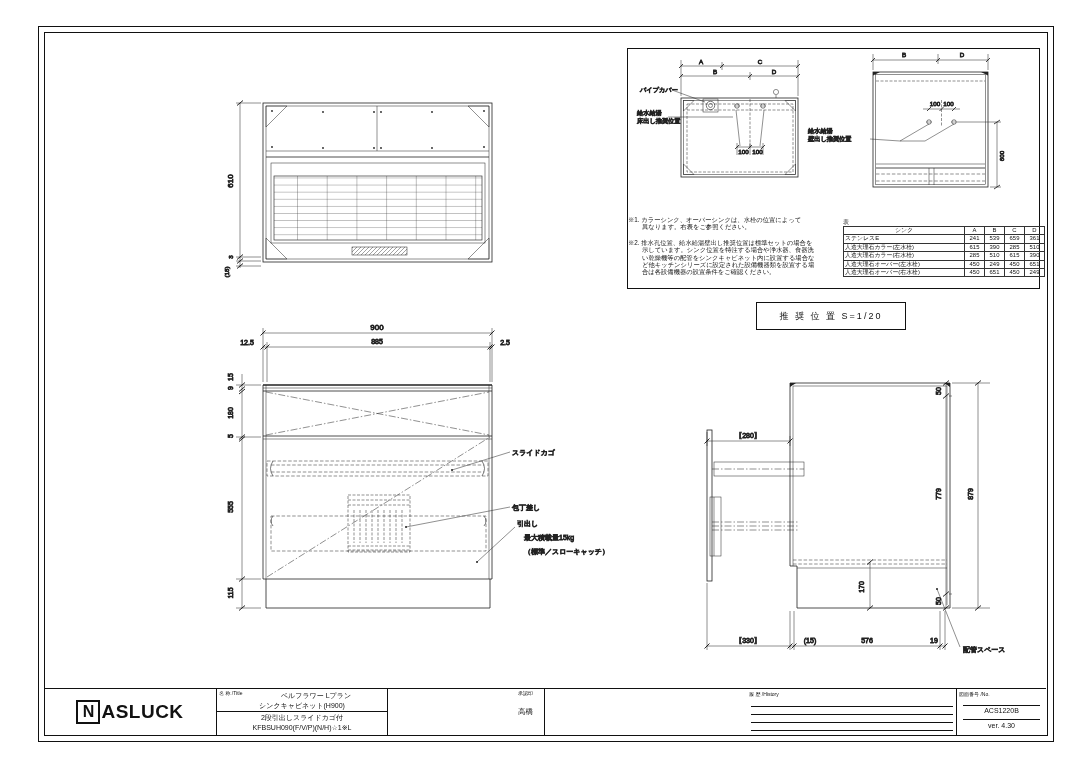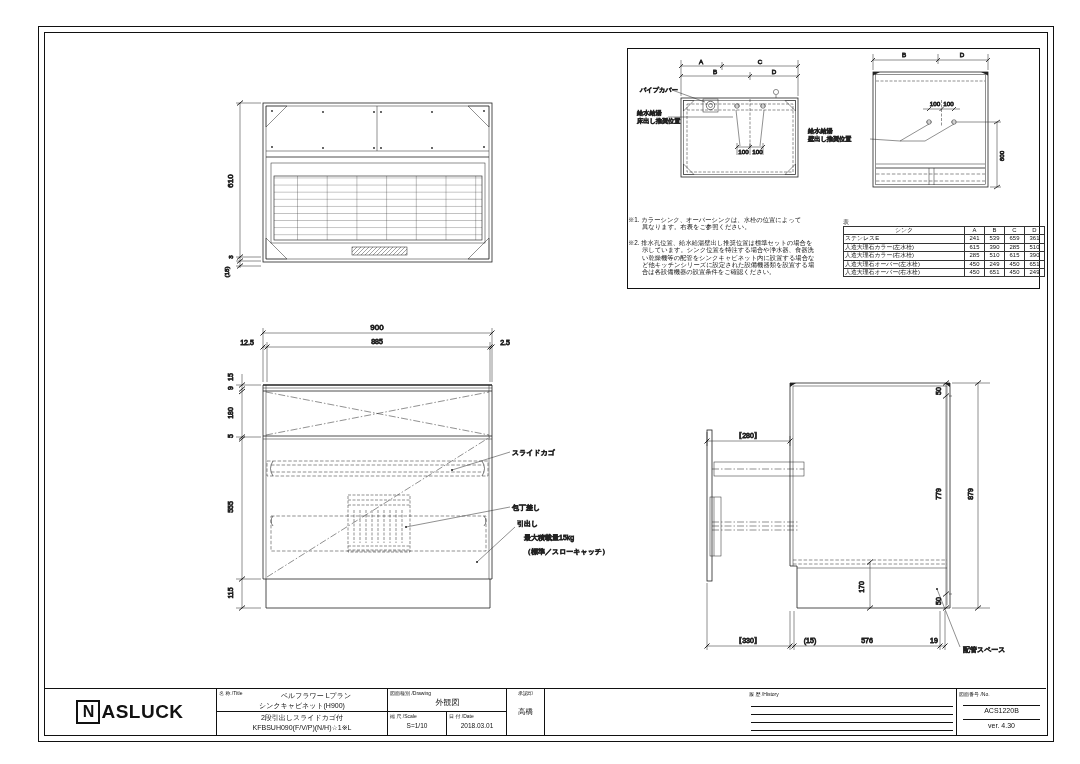--- a/index.html
+++ b/index.html
@@ -443,53 +443,40 @@
     <tr>
       <td class="nm">人造大理石オーバー(右水栓)</td>
       <td class="num">450</td>
       <td class="num">651</td>
       <td class="num">450</td>
       <td class="num">249</td>
     </tr>
   </tbody>
     </table>
 
+  <div class="recbox" style="left:756px;top:302px;width:148px;height:26px;">推 奨 位 置  S=1/20</div>
 
   <div class="tb">
 
     <div class="cell" style="left:0;width:173px;">
       <div class="logo">
         <span class="nbox">N</span>
         <span class="ltxt">ASLUCK</span>
       </div>
     </div>
 
     <div class="cell" style="left:173px;width:171px;">
       <div class="hd" style="left:2px;top:1px;">名 称 /Title</div>
       <div class="cv" style="left:0;top:2px;width:100%;text-align:center;font-size:7px;text-indent:28px;">ベルフラワー Lプラン</div>
       <div class="cv" style="left:0;top:12px;width:100%;text-align:center;font-size:7px;">シンクキャビネット(H900)</div>
       <div class="rule" style="left:0;top:22px;width:171px;"></div>
       <div class="cv" style="left:0;top:24px;width:100%;text-align:center;font-size:7px;">2段引出しスライドカゴ付</div>
       <div class="cv" style="left:0;top:35px;width:100%;text-align:center;font-size:7px;">KFBSUH090(F/V/P)(N/H)☆1※L</div>
     </div>
 
-    <div class="cell" style="left:344px;width:119px;">
-      <div style="position:absolute;left:0;top:0;width:119px;height:23px;border-bottom:1px solid #111;box-sizing:border-box;">
-        <div class="hd" style="left:2px;top:1px;">図面種別 /Drawing</div>
-        <div class="cv" style="left:0;top:8px;width:100%;text-align:center;font-size:8px;">外観図</div>
-      </div>
-      <div style="position:absolute;left:0;top:23px;width:59px;height:23px;border-right:1px solid #111;box-sizing:border-box;">
-        <div class="hd" style="left:2px;top:1px;">縮 尺 /Scale</div>
-        <div class="cv" style="left:0;top:10px;width:100%;text-align:center;font-size:6.5px;">S=1/10</div>
-      </div>
-      <div style="position:absolute;left:59px;top:23px;width:60px;height:23px;box-sizing:border-box;">
-        <div class="hd" style="left:2px;top:1px;">日 付 /Date</div>
-        <div class="cv" style="left:0;top:10px;width:100%;text-align:center;font-size:6.5px;">2018.03.01</div>
-      </div>
-    </div>
 
     <div class="cell" style="left:463px;width:38px;">
       <div class="hd" style="left:0;top:1px;width:100%;text-align:center;">承認印</div>
       <div class="cv" style="left:0;top:18px;width:100%;text-align:center;font-size:7.5px;">高橋</div>
     </div>
 
 
     <div class="cell" style="left:703px;width:210px;">
       <div class="hd" style="left:2px;top:2px;">履 歴 /History</div>
       <div class="rule" style="left:4px;top:17px;width:202px;"></div>

